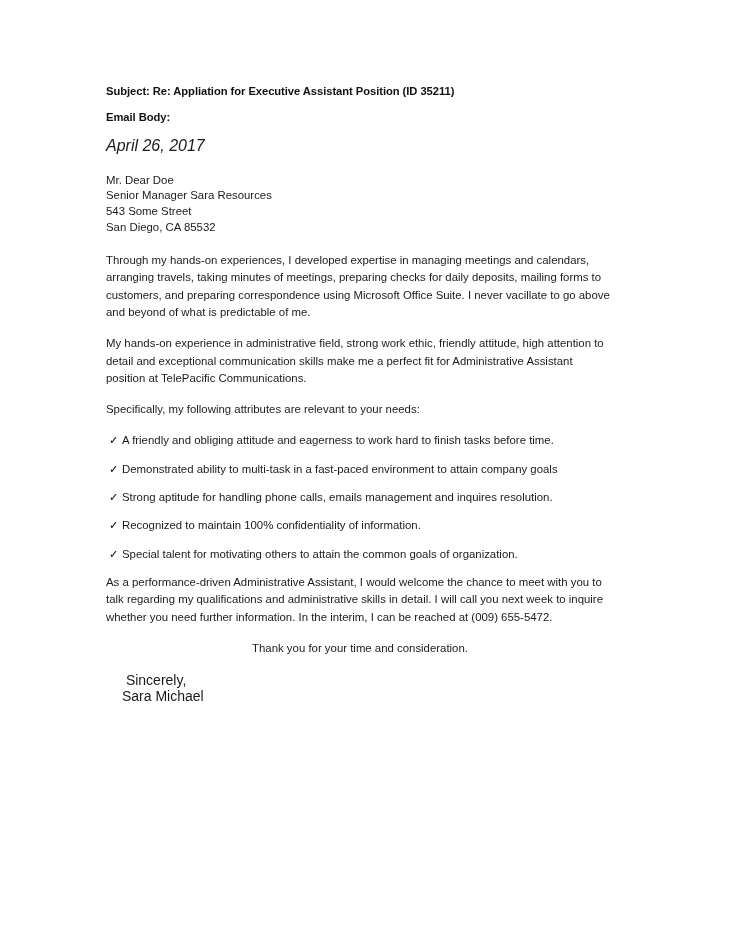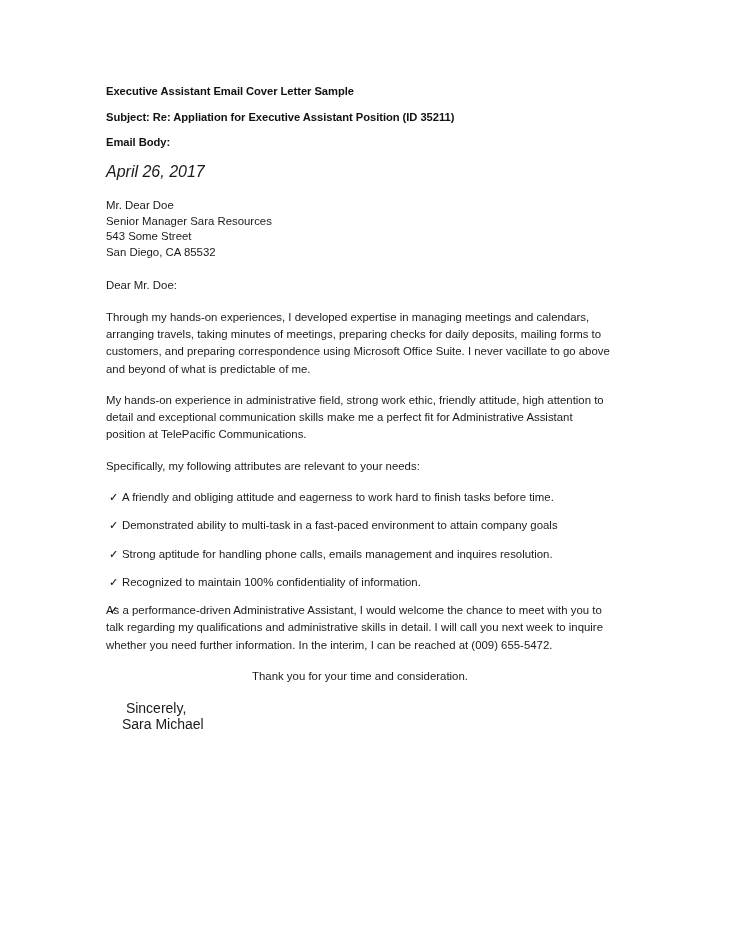--- a/index.html
+++ b/index.html
@@ -101,36 +101,34 @@
     color: #1a1a1a;
   }
   .signoff div { white-space: pre; }
 </style>
 </head>
 <body>
 
 <div class="page">
   <div class="doc">
 
-    <div class="heading tight">Executive Assistant Email Cover Letter Sample</div>
 
     <div class="heading tight">Subject: Re: Appliation for Executive Assistant Position (ID 35211)</div>
 
     <div class="heading">Email Body:</div>
 
     <div class="date">April 26, 2017</div>
 
     <div class="addr">
       <div>Mr. Dear Doe</div>
       <div>Senior Manager Sara Resources</div>
       <div>543 Some Street</div>
       <div>San Diego, CA 85532</div>
     </div>
 
-    <div class="salutation">Dear Mr. Doe:</div>
 
     <p class="para">Through my hands-on experiences, I developed expertise in managing meetings and calendars, arranging travels, taking minutes of meetings, preparing checks for daily deposits, mailing forms to customers, and preparing correspondence using Microsoft Office Suite. I never vacillate to go above and beyond of what is predictable of me.</p>
 
     <p class="para lead">My hands-on experience in administrative field, strong work ethic, friendly attitude, high attention to detail and exceptional communication skills make me a perfect fit for Administrative Assistant position at TelePacific Communications.</p>
 
     <p class="para">Specifically, my following attributes are relevant to your needs:</p>
 
     <ul class="bullets">
       <li>
         <span class="tick">✓</span>
@@ -143,20 +141,21 @@
       <li>
         <span class="tick">✓</span>
         <span>Strong aptitude for handling phone calls, emails management and inquires resolution.</span>
       </li>
       <li>
         <span class="tick">✓</span>
         <span>Recognized to maintain 100% confidentiality of information.</span>
       </li>
       <li>
         <span class="tick">✓</span>
+        <span>Special talent for motivating others to attain the common goals of organization.</span>
       </li>
     </ul>
 
     <p class="para">As a performance-driven Administrative Assistant, I would welcome the chance to meet with you to talk regarding my qualifications and administrative skills in detail. I will call you next week to inquire whether you need further information. In the interim, I can be reached at (009) 655-5472.</p>
 
     <p class="closing">Thank you for your time and consideration.</p>
 
     <div class="signoff">
       <div> Sincerely,</div>
       <div>Sara Michael</div>

